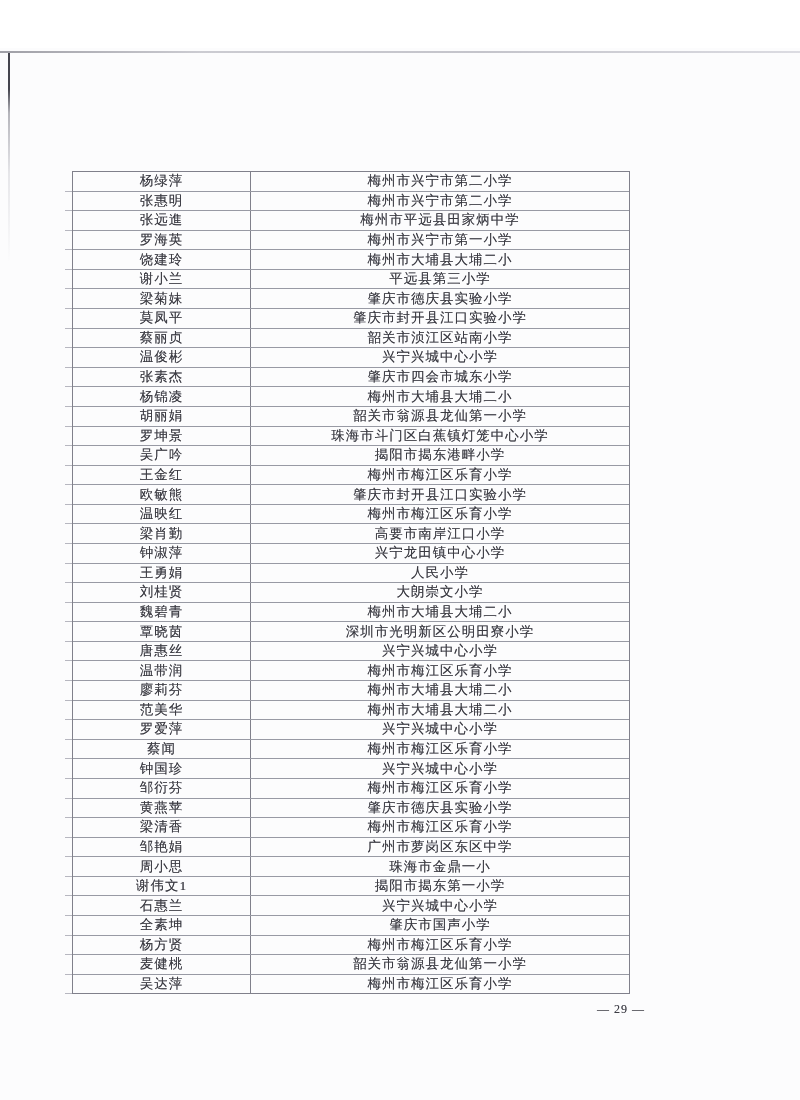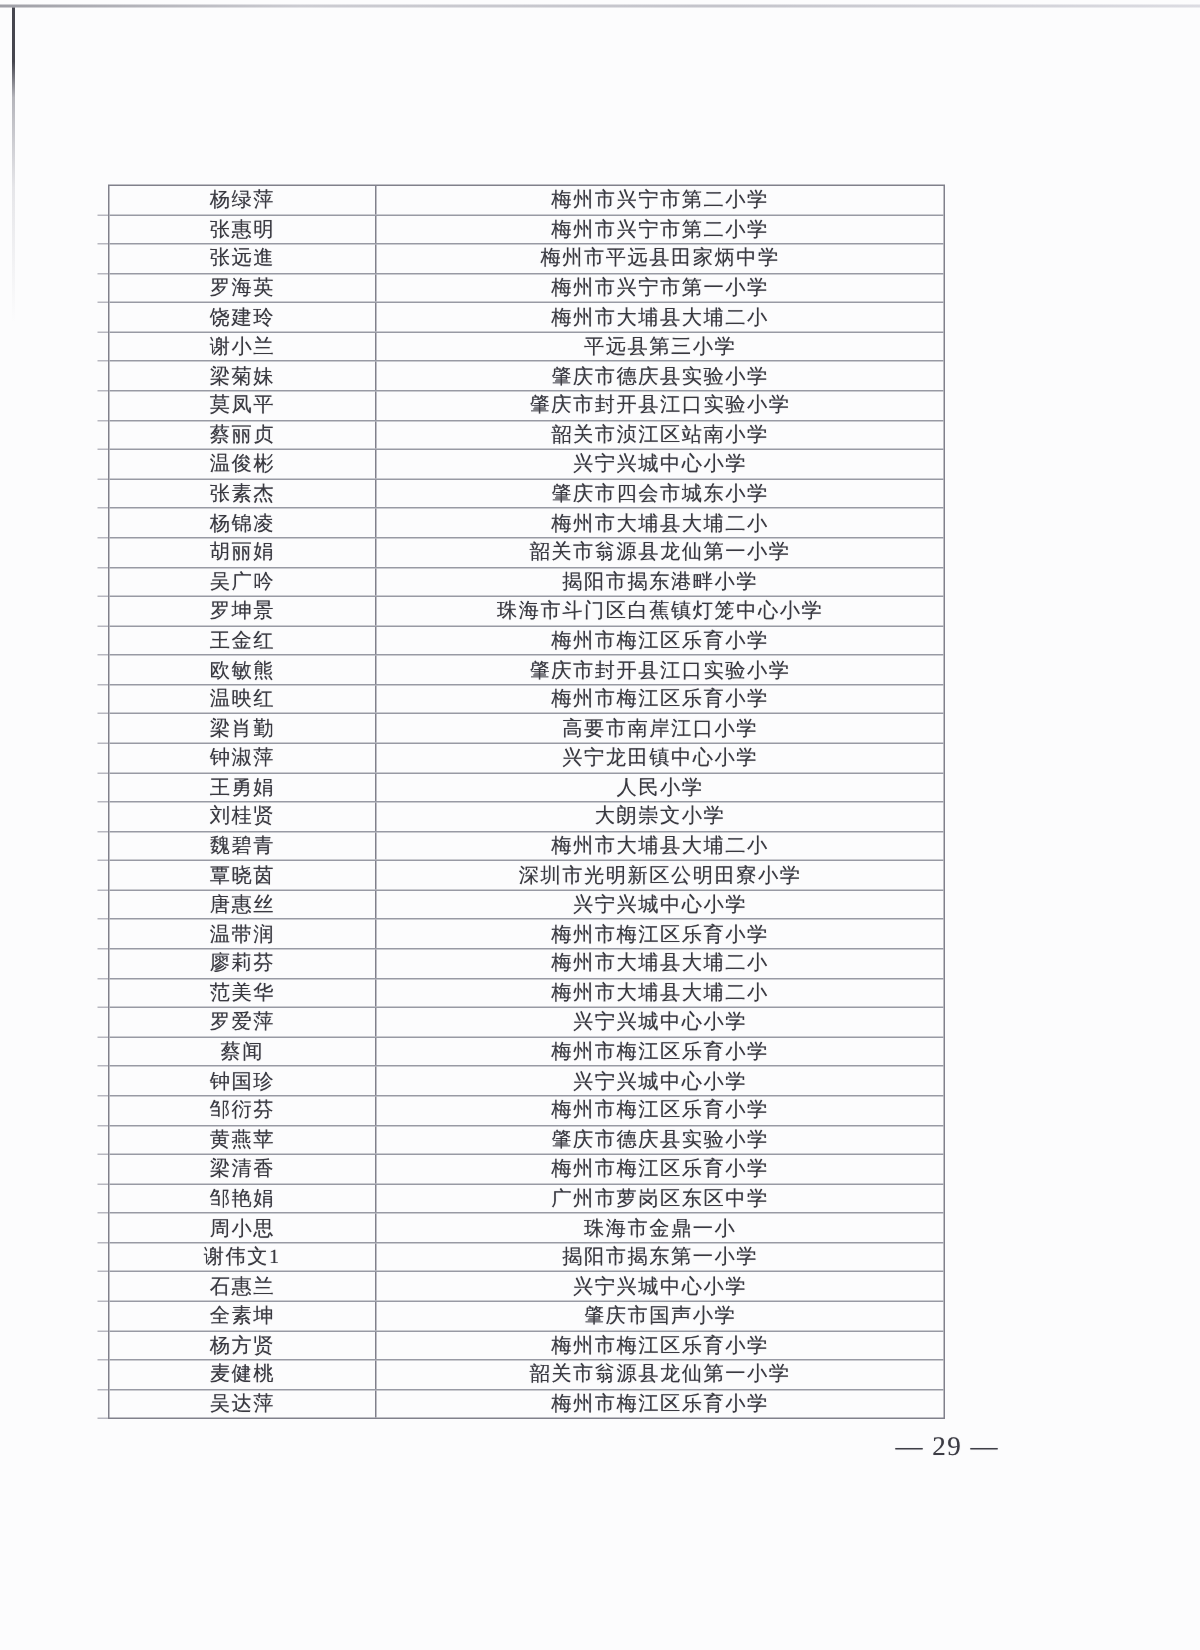--- a/index.html
+++ b/index.html
@@ -5,20 +5,21 @@
   html, body { margin:0; padding:0; }
   body {
     width:800px; height:1100px;
     background:#ffffff;
     font-family:"Liberation Serif","DejaVu Serif",serif;
     position:relative; overflow:hidden;
   }
   .page {
     position:absolute; inset:0;
     background:#fcfcfd;
+    margin-top:48px;
   }
   .scan-top-line {
     position:absolute; top:3px; left:0; width:100%; height:2px;
     background:linear-gradient(90deg,#8f8f97 0%,#c3c3ca 25%,#babac2 60%,#d6d6dd 100%);
     opacity:.85;
   }
   .scan-left-mark {
     position:absolute; top:5px; left:8px; width:2px; height:210px;
     background:linear-gradient(#45454e 0px,#45454e 36px,rgba(110,110,122,.5) 60px,
                rgba(150,150,162,.22) 120px,rgba(150,150,162,0) 210px);
@@ -46,21 +47,21 @@
     text-shadow:0 0 .5px rgba(60,60,72,.55);
     white-space:nowrap; overflow:hidden;
   }
   .cell.name {
     width:178px; box-sizing:border-box;
     border-right:1px solid #80808b;
   }
   .cell.school { flex:1;text-align:right; }
   .page-number {
     position:absolute; top:954px; left:597px;
-    font-size:18px; color:#3c3c44; letter-spacing:1px;
+    font-size:12px; color:#3c3c44; letter-spacing:1px;
     text-shadow:0 0 .5px rgba(60,60,72,.5);
   }
 </style>
 </head>
 <body>
 
 <div class="page">
   <div class="scan-top-line"></div>
   <div class="scan-left-mark"></div>
 
@@ -111,28 +112,28 @@
       </div>
       <div class="row">
         <div class="cell name">杨锦凌</div>
         <div class="cell school">梅州市大埔县大埔二小</div>
       </div>
       <div class="row">
         <div class="cell name">胡丽娟</div>
         <div class="cell school">韶关市翁源县龙仙第一小学</div>
       </div>
       <div class="row">
+        <div class="cell name">罗坤景</div>
+        <div class="cell school">珠海市斗门区白蕉镇灯笼中心小学</div>
+      </div>
+      <div class="row">
         <div class="cell name">吴广吟</div>
         <div class="cell school">揭阳市揭东港畔小学</div>
       </div>
       <div class="row">
-        <div class="cell name">罗坤景</div>
-        <div class="cell school">珠海市斗门区白蕉镇灯笼中心小学</div>
-      </div>
-      <div class="row">
         <div class="cell name">王金红</div>
         <div class="cell school">梅州市梅江区乐育小学</div>
       </div>
       <div class="row">
         <div class="cell name">欧敏熊</div>
         <div class="cell school">肇庆市封开县江口实验小学</div>
       </div>
       <div class="row">
         <div class="cell name">温映红</div>
         <div class="cell school">梅州市梅江区乐育小学</div>

